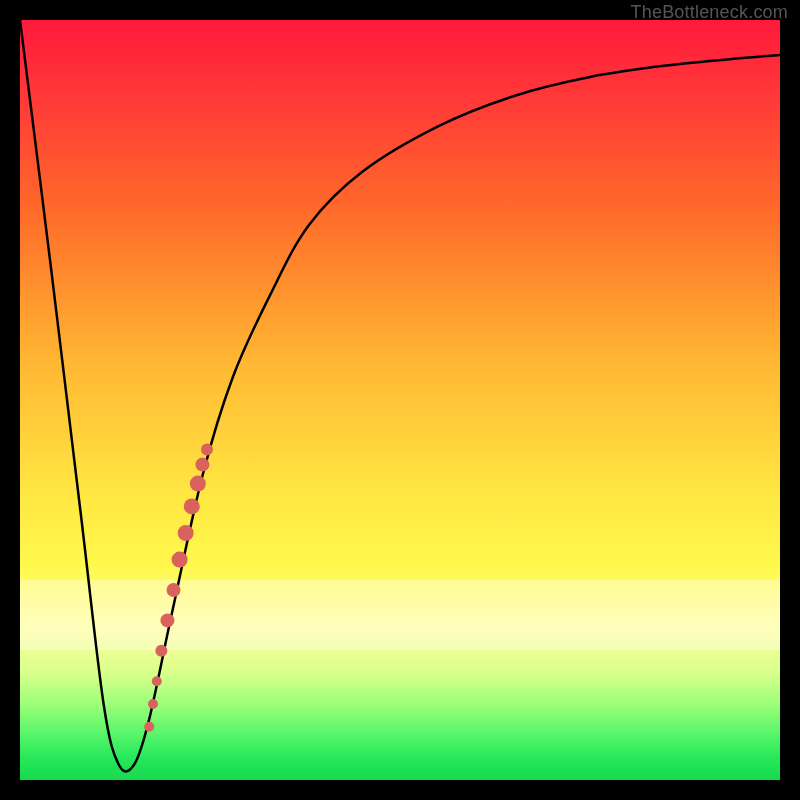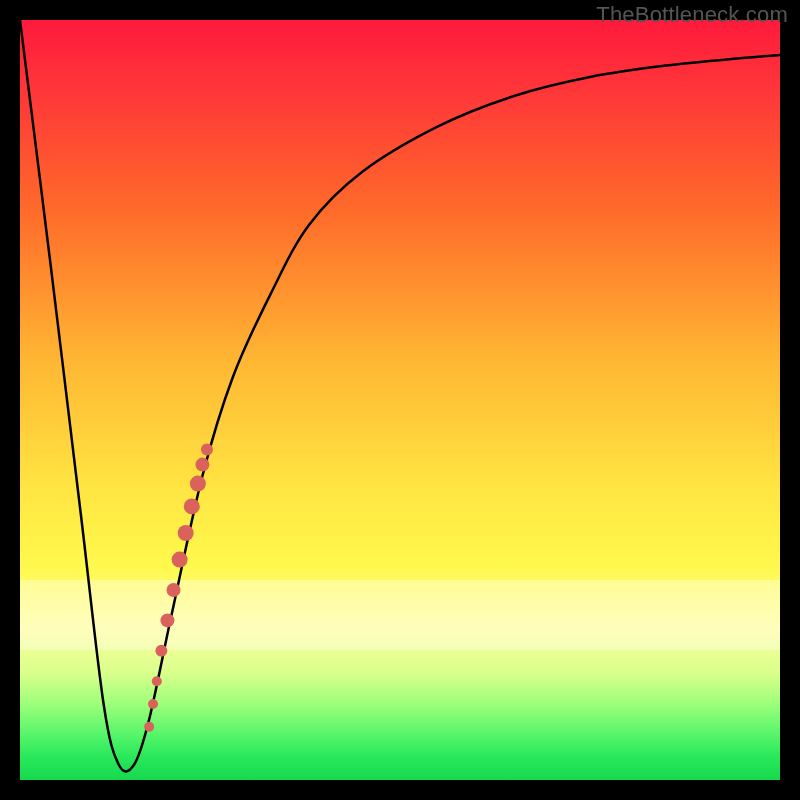--- a/index.html
+++ b/index.html
@@ -48,21 +48,21 @@
     top: 0;
     width: 760px;
     height: 760px;
     pointer-events: none;
   }
   .attribution {
     position: absolute;
     top: 2px;
     right: 12px;
     color: #555;
-    font-size: 22px;
+    font-size: 18px;
     font-weight: 500;
     letter-spacing: 0.2px;
     z-index: 5;
   }
   .dot {
     fill: #d9635c;
   }
 </style>
 </head>
 <body>

